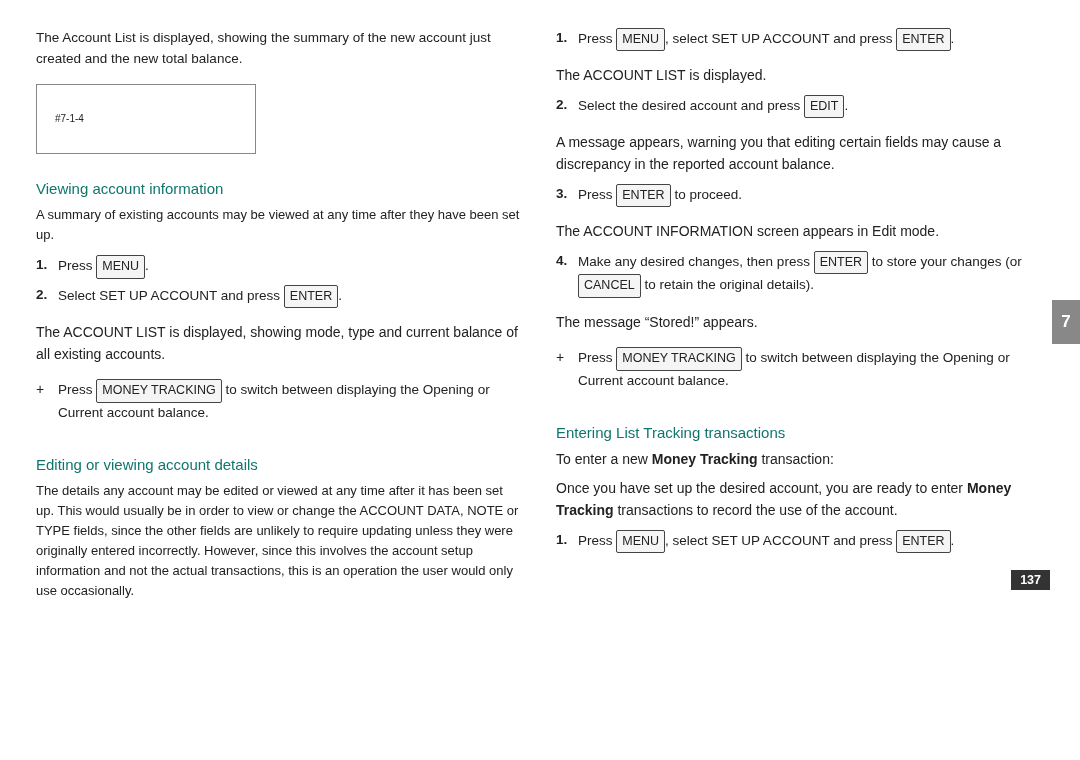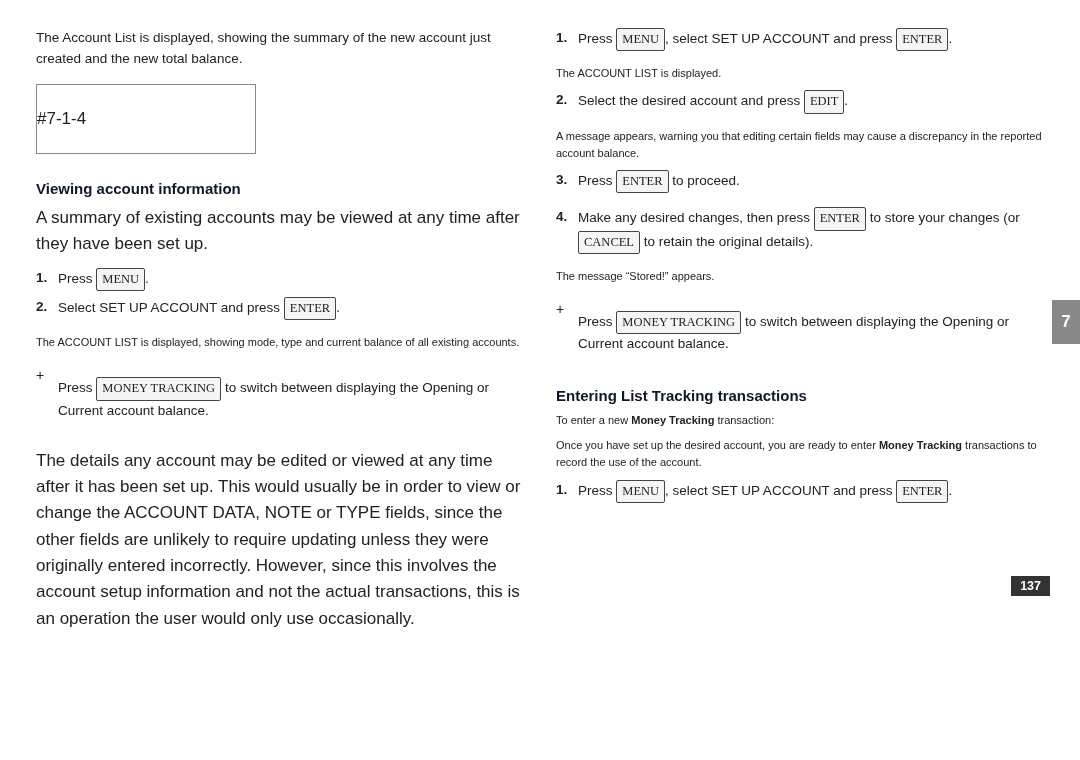--- a/index.html
+++ b/index.html
@@ -48,34 +48,35 @@
       line-height: 1.55;
       margin-bottom: 14px;
     }
 
     .figure-box {
       border: 1.5px solid #888;
       width: 220px;
       height: 70px;
       display: flex;
       align-items: center;
+      padding-left: 18px;
       margin-bottom: 20px;
-      font-size: 17px;
+      font-size: 10px;
     }
 
     .section-title {
-      color: #0f172a;
+      color: #0f766e;
       font-size: 15px;
-      font-weight: bold;
+      font-weight: normal;
       margin-bottom: 8px;
       margin-top: 6px;
     }
 
     .section-body {
-      font-size: 17px;
+      font-size: 13px;
       line-height: 1.55;
       margin-bottom: 10px;
     }
 
     .numbered-list {
       list-style: none;
       padding: 0;
       margin: 0 0 8px 0;
     }
 
@@ -111,44 +112,43 @@
       line-height: 1.55;
     }
 
     .bullet-plus {
       min-width: 22px;
       font-size: 14px;
     }
 
     .bullet-content {
       flex: 1;
-      margin-top: 12px;
     }
 
     .key-box {
       display: inline-block;
       border: 1.5px solid #444;
       padding: 1px 5px;
       font-size: 12.5px;
-      font-family: Liberation Serif, serif;
+      font-family: Liberation Sans, sans-serif;
       background: #f5f5f5;
       border-radius: 2px;
       vertical-align: middle;
       white-space: nowrap;
     }
 
     .plain-text {
-      font-size: 11px;
+      font-size: 14px;
       line-height: 1.55;
       margin-bottom: 8px;
     }
 
     .page-num-box {
       position: absolute;
-      bottom: 4px;
+      bottom: 10px;
       right: 30px;
       background: #333;
       color: #fff;
       font-size: 12.5px;
       font-weight: bold;
       padding: 3px 9px;
       min-width: 34px;
       text-align: center;
     }
 
@@ -208,20 +208,21 @@
       <ul class="bullet-list">
         <li>
           <span class="bullet-plus">+</span>
           <span class="bullet-content">
             Press <span class="key-box">MONEY TRACKING</span> to switch between displaying the Opening or Current account balance.
           </span>
         </li>
       </ul>
 
       <div class="section-gap"></div>
+      <h2 class="section-title">Editing or viewing account details</h2>
       <p class="section-body">The details any account may be edited or viewed at any time after it has been set up. This would usually be in order to view or change the ACCOUNT DATA, NOTE or TYPE fields, since the other fields are unlikely to require updating unless they were originally entered incorrectly. However, since this involves the account setup information and not the actual transactions, this is an operation the user would only use occasionally.</p>
 
     </div>
 
     <div class="right-col">
 
       <ol class="numbered-list">
         <li>
           <span class="list-num"><strong>1.</strong></span>
           <span class="list-content">
@@ -245,20 +246,21 @@
 
       <ol class="numbered-list">
         <li>
           <span class="list-num"><strong>3.</strong></span>
           <span class="list-content">
             Press <span class="key-box">ENTER</span> to proceed.
           </span>
         </li>
       </ol>
 
+      <p class="plain-text">The ACCOUNT INFORMATION screen appears in Edit mode.</p>
 
       <ol class="numbered-list">
         <li>
           <span class="list-num"><strong>4.</strong></span>
           <span class="list-content">
             Make any desired changes, then press <span class="key-box">ENTER</span> to store your changes (or <span class="key-box">CANCEL</span> to retain the original details).
           </span>
         </li>
       </ol>
 

